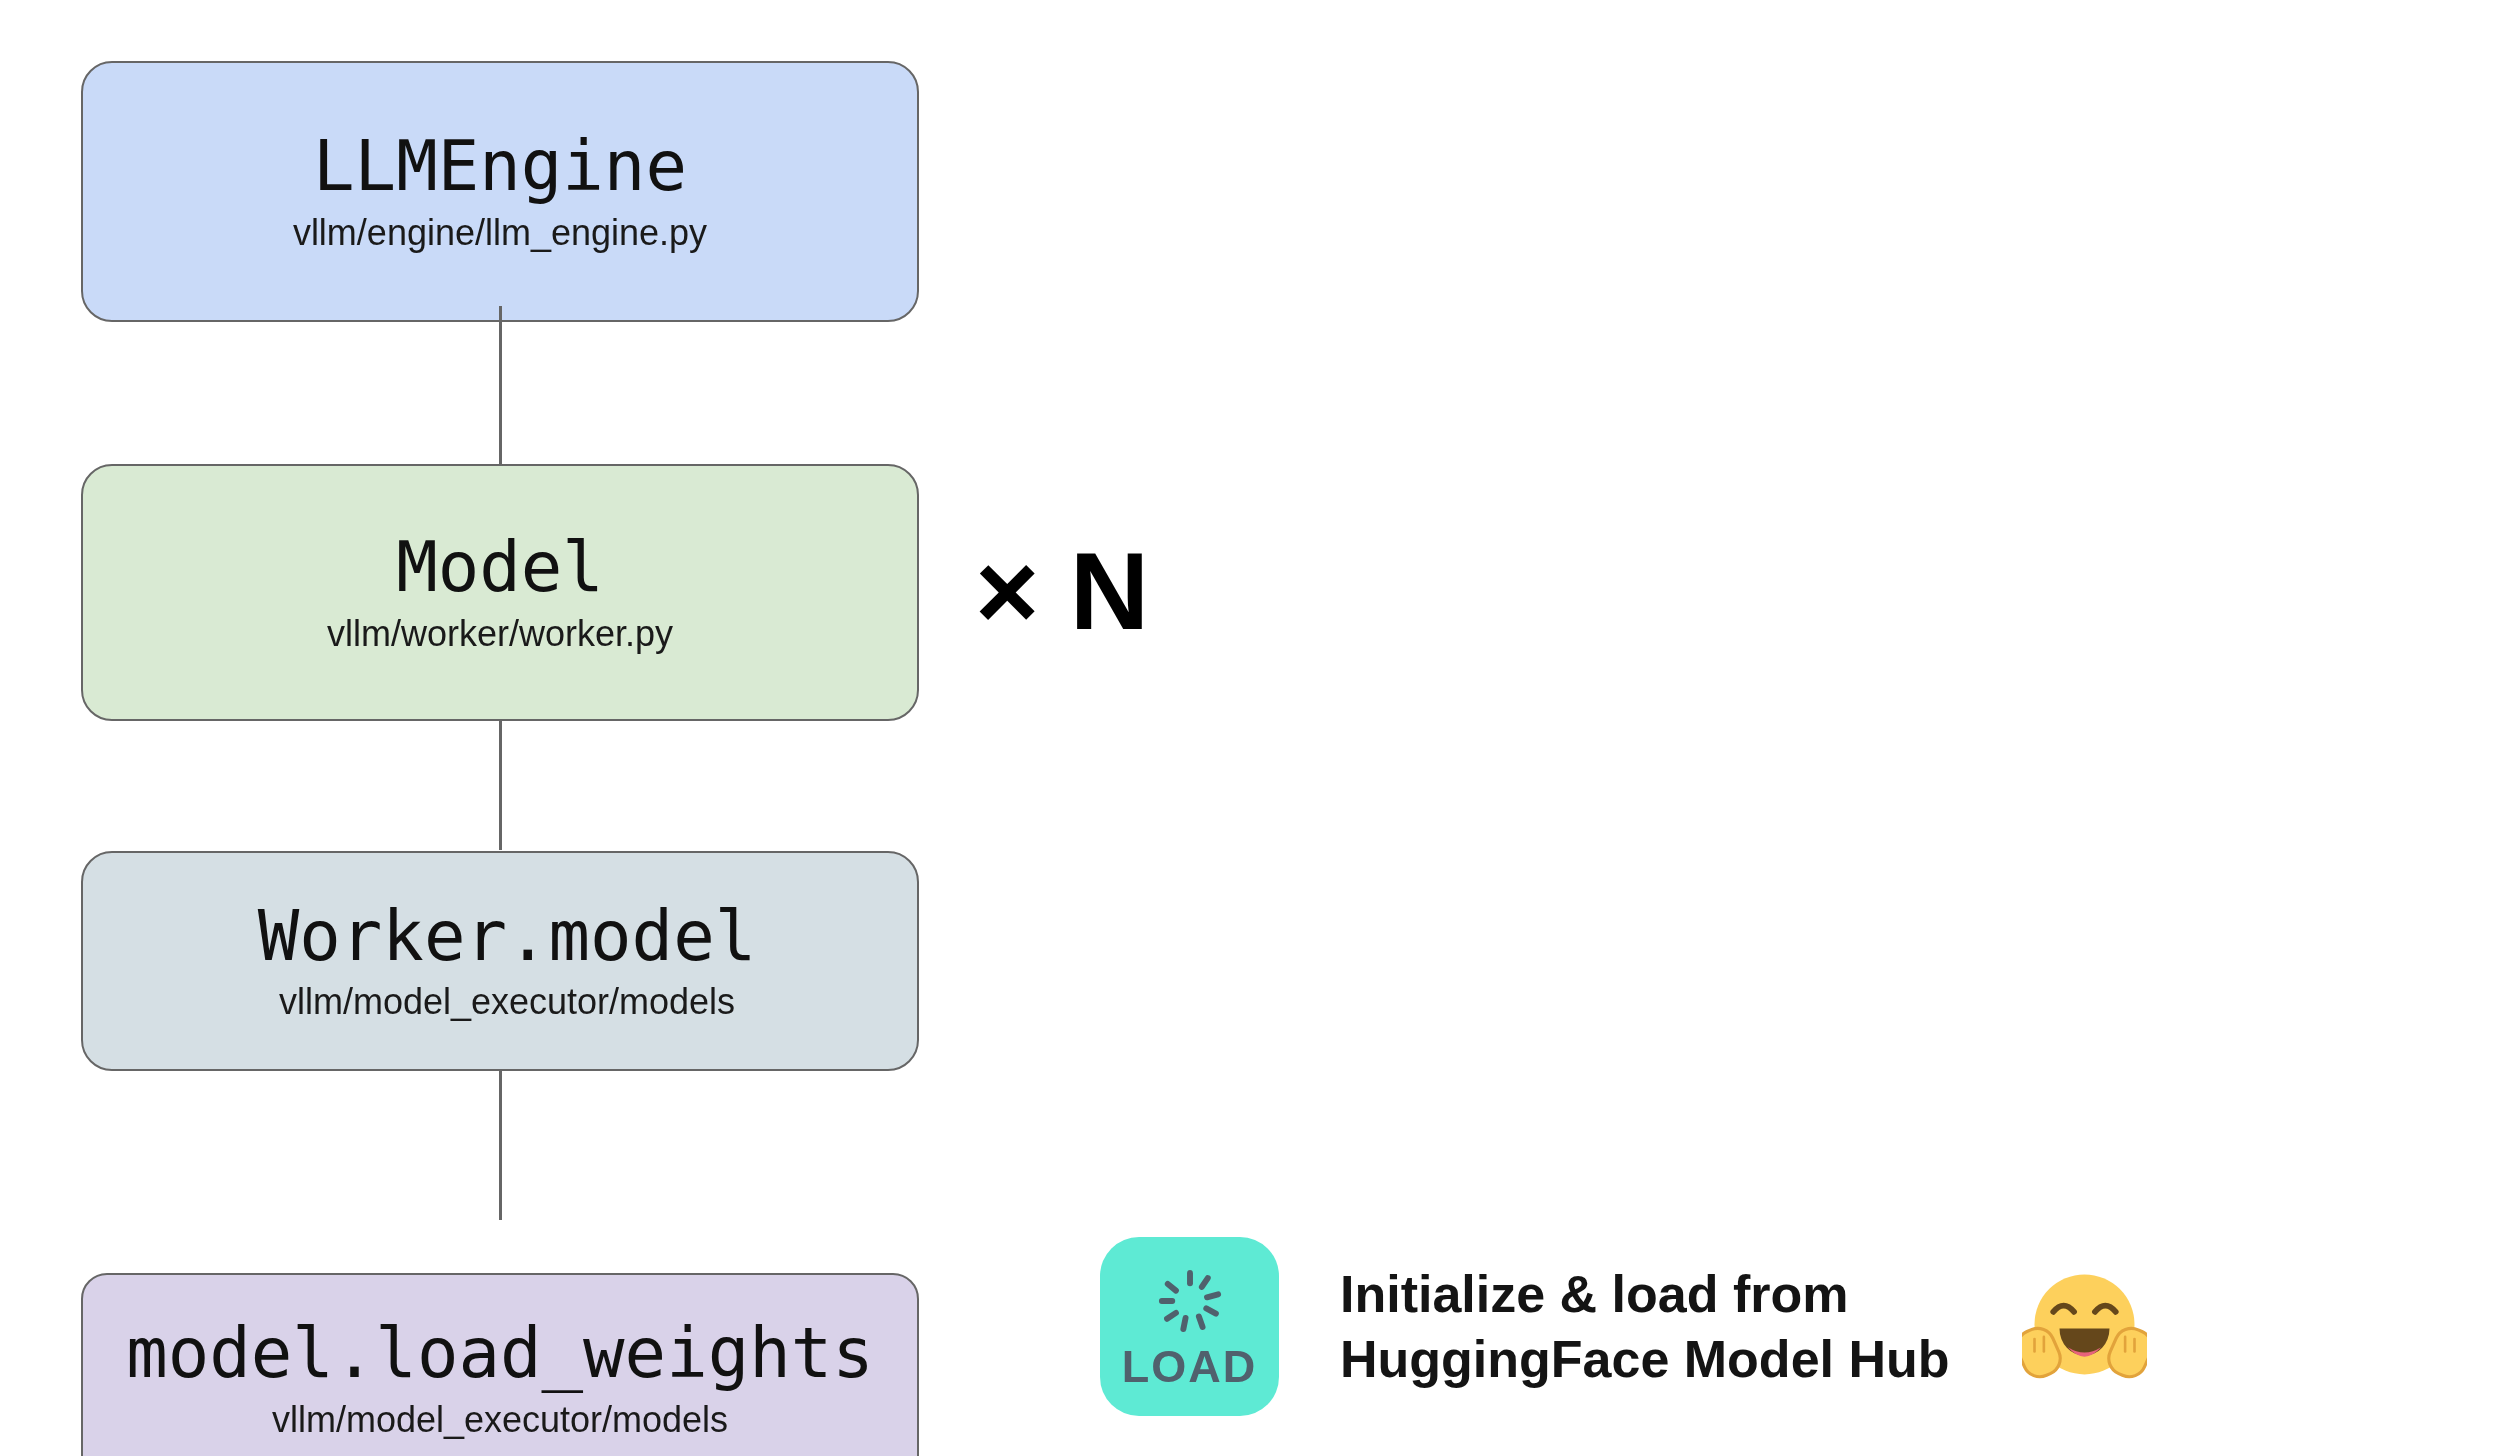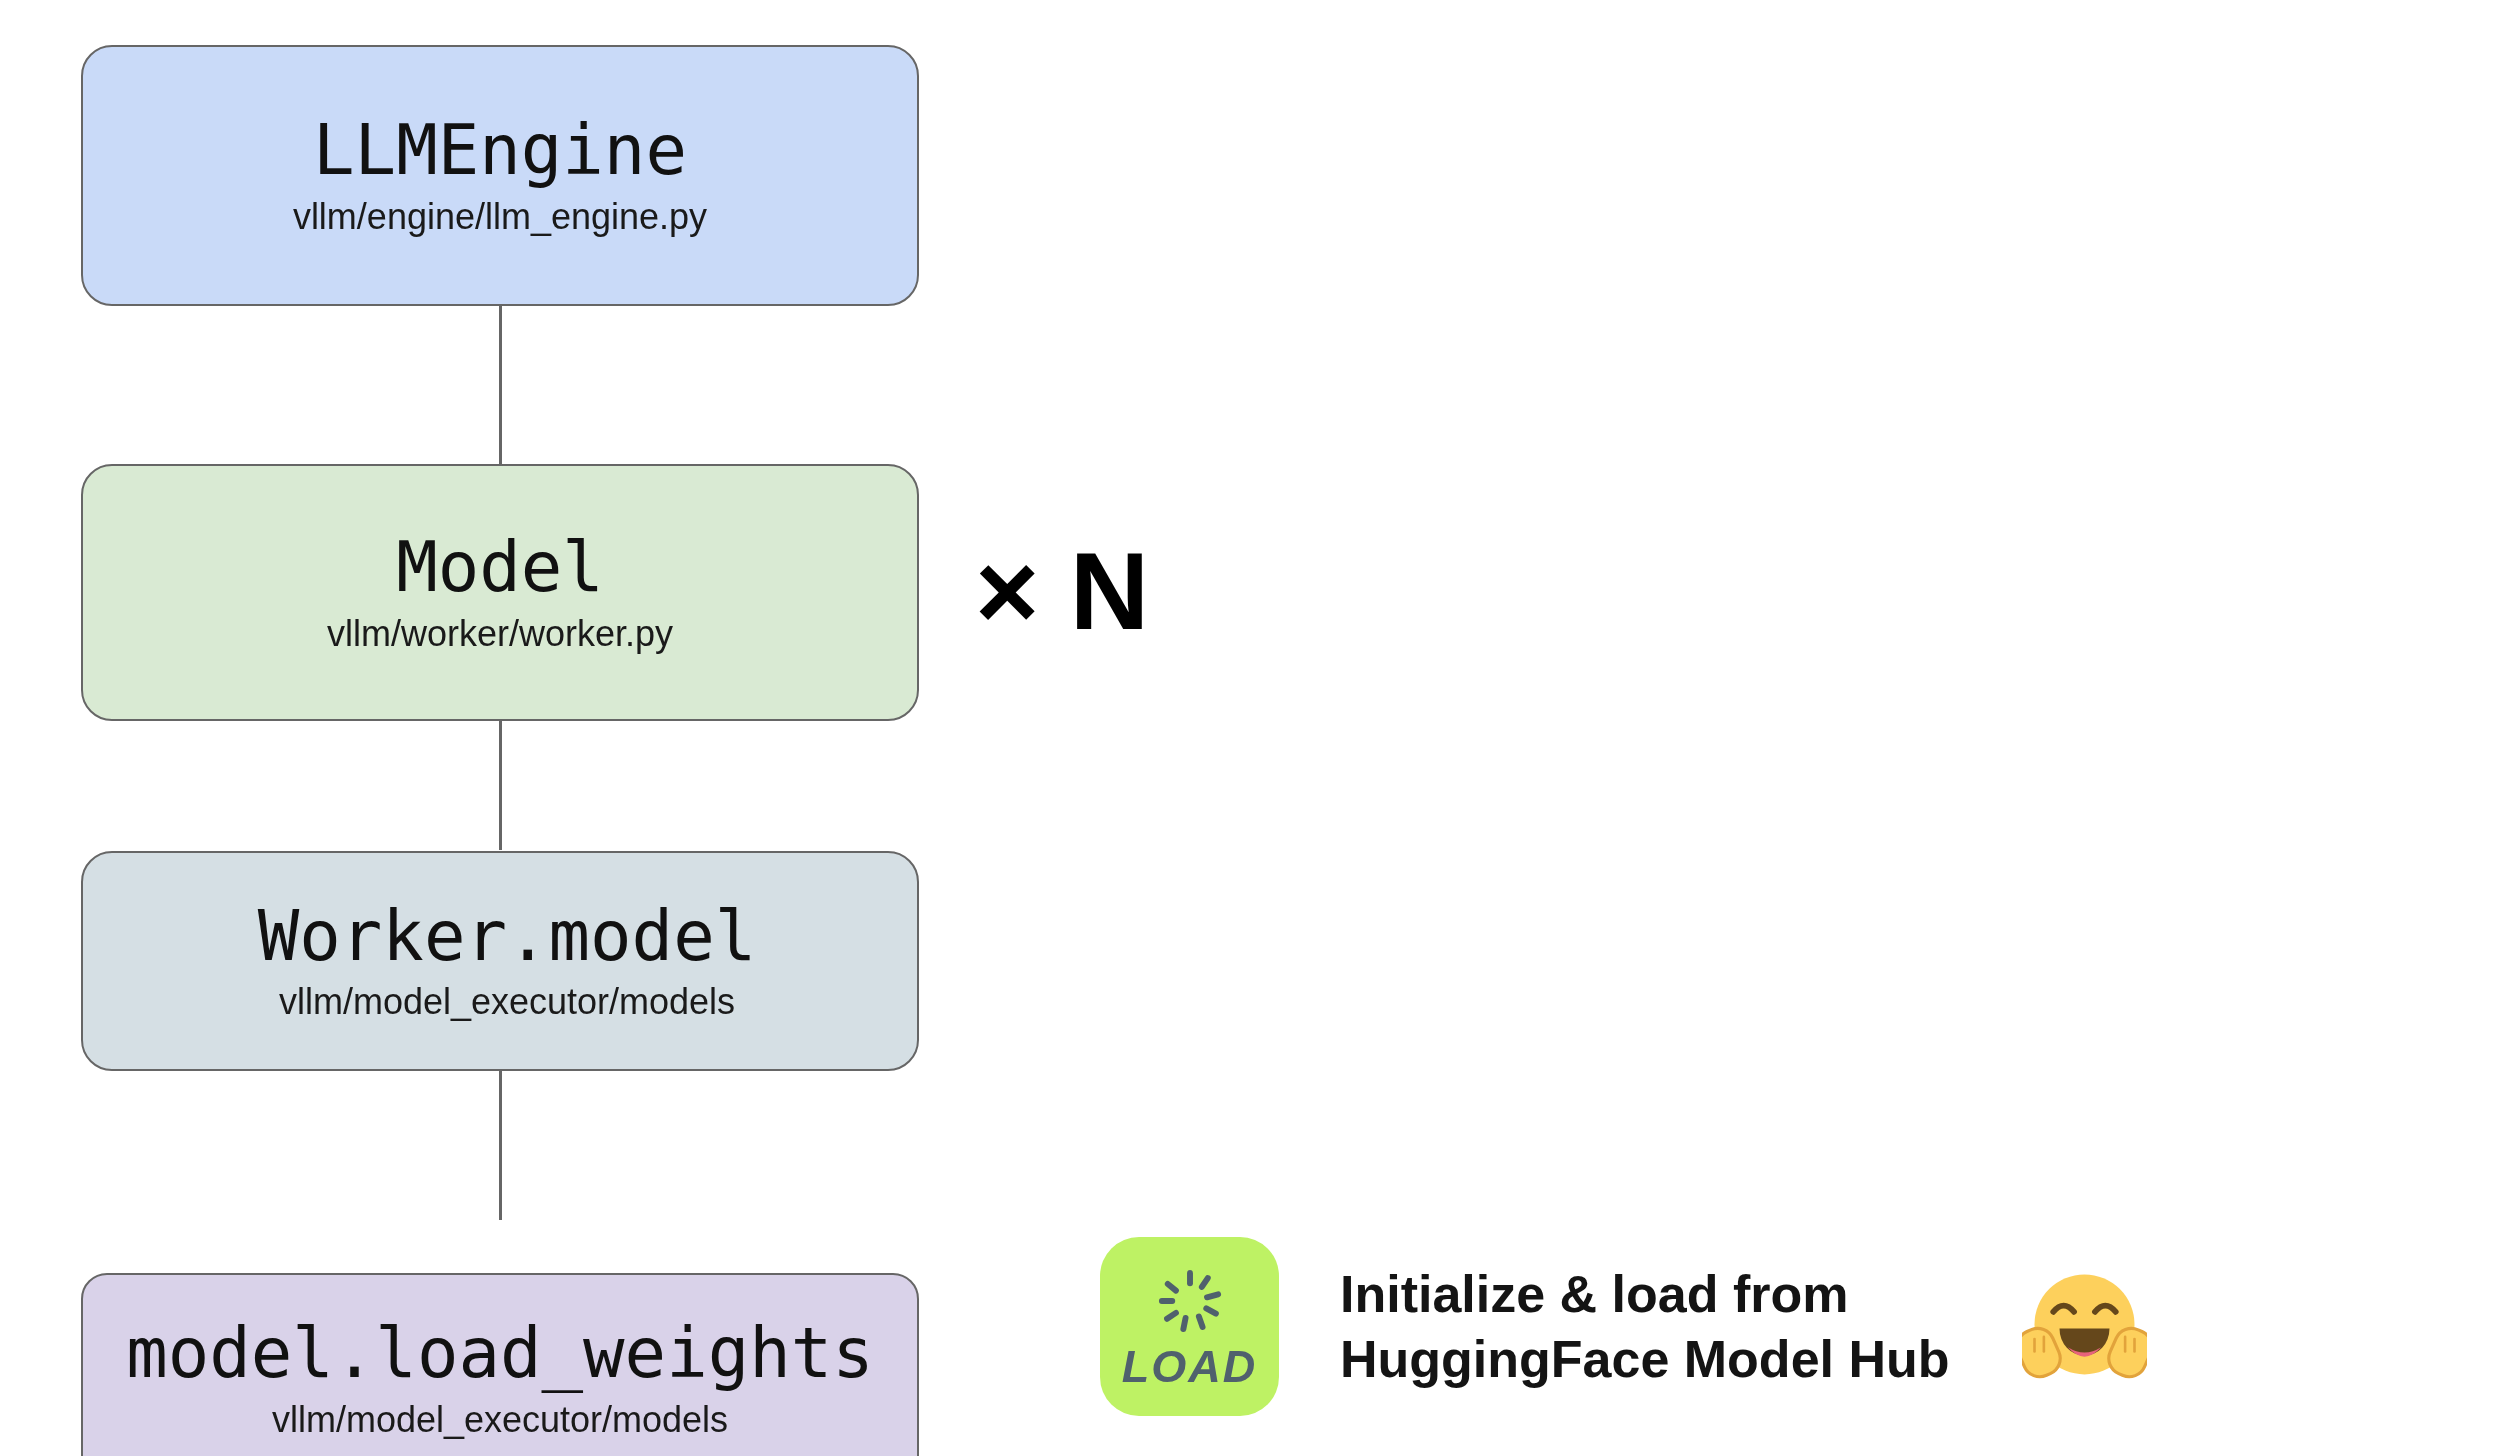--- a/index.html
+++ b/index.html
@@ -33,21 +33,21 @@
     color: #111111;
     white-space: nowrap;
   }
   .node-subtitle {
     font-family: Liberation Sans, sans-serif;
     font-size: 36px;
     line-height: 1;
     color: #1a1a1a;
     white-space: nowrap;
   }
-  #node-0 { top: 45px;   height: 261px; }
+  #node-0 { top: 61px;   height: 261px; }
   #node-1 { top: 464px;  height: 257px; }
   #node-2 { top: 851px;  height: 220px; padding-left: 14px; }
   #node-3 { top: 1273px; height: 211px; border-radius: 26px; }
 
   
   .connector {
     position: absolute;
     left: 499px;
     width: 2.9px;
     background: #666666;
@@ -136,21 +136,21 @@
 
   <div class="connector" id="conn-2"></div>
 
   <div class="node" id="node-3" style="background: rgb(217, 210, 233);">
     <div class="node-title">model.load_weights</div>
     <div class="node-subtitle">vllm/model_executor/models</div>
   </div>
 
   <div class="annotation">
 
-    <div class="load-icon" style="background: #bef264; font-style: italic;">
+    <div class="load-icon" style="background: #5eead4;">
       <svg width="74" height="74" viewBox="0 0 100 100">
         <g stroke="currentColor" stroke-width="8" stroke-linecap="round" fill="none">
           <line x1="50" y1="12" x2="50" y2="26"></line>
           <line x1="74" y1="19" x2="66" y2="31"></line>
           <line x1="88" y1="41" x2="73" y2="45"></line>
           <line x1="85" y1="67" x2="72" y2="60"></line>
           <line x1="67" y1="85" x2="62" y2="71"></line>
           <line x1="41" y1="88" x2="44" y2="73"></line>
           <line x1="19" y1="74" x2="31" y2="66"></line>
           <line x1="12" y1="50" x2="26" y2="50"></line>

